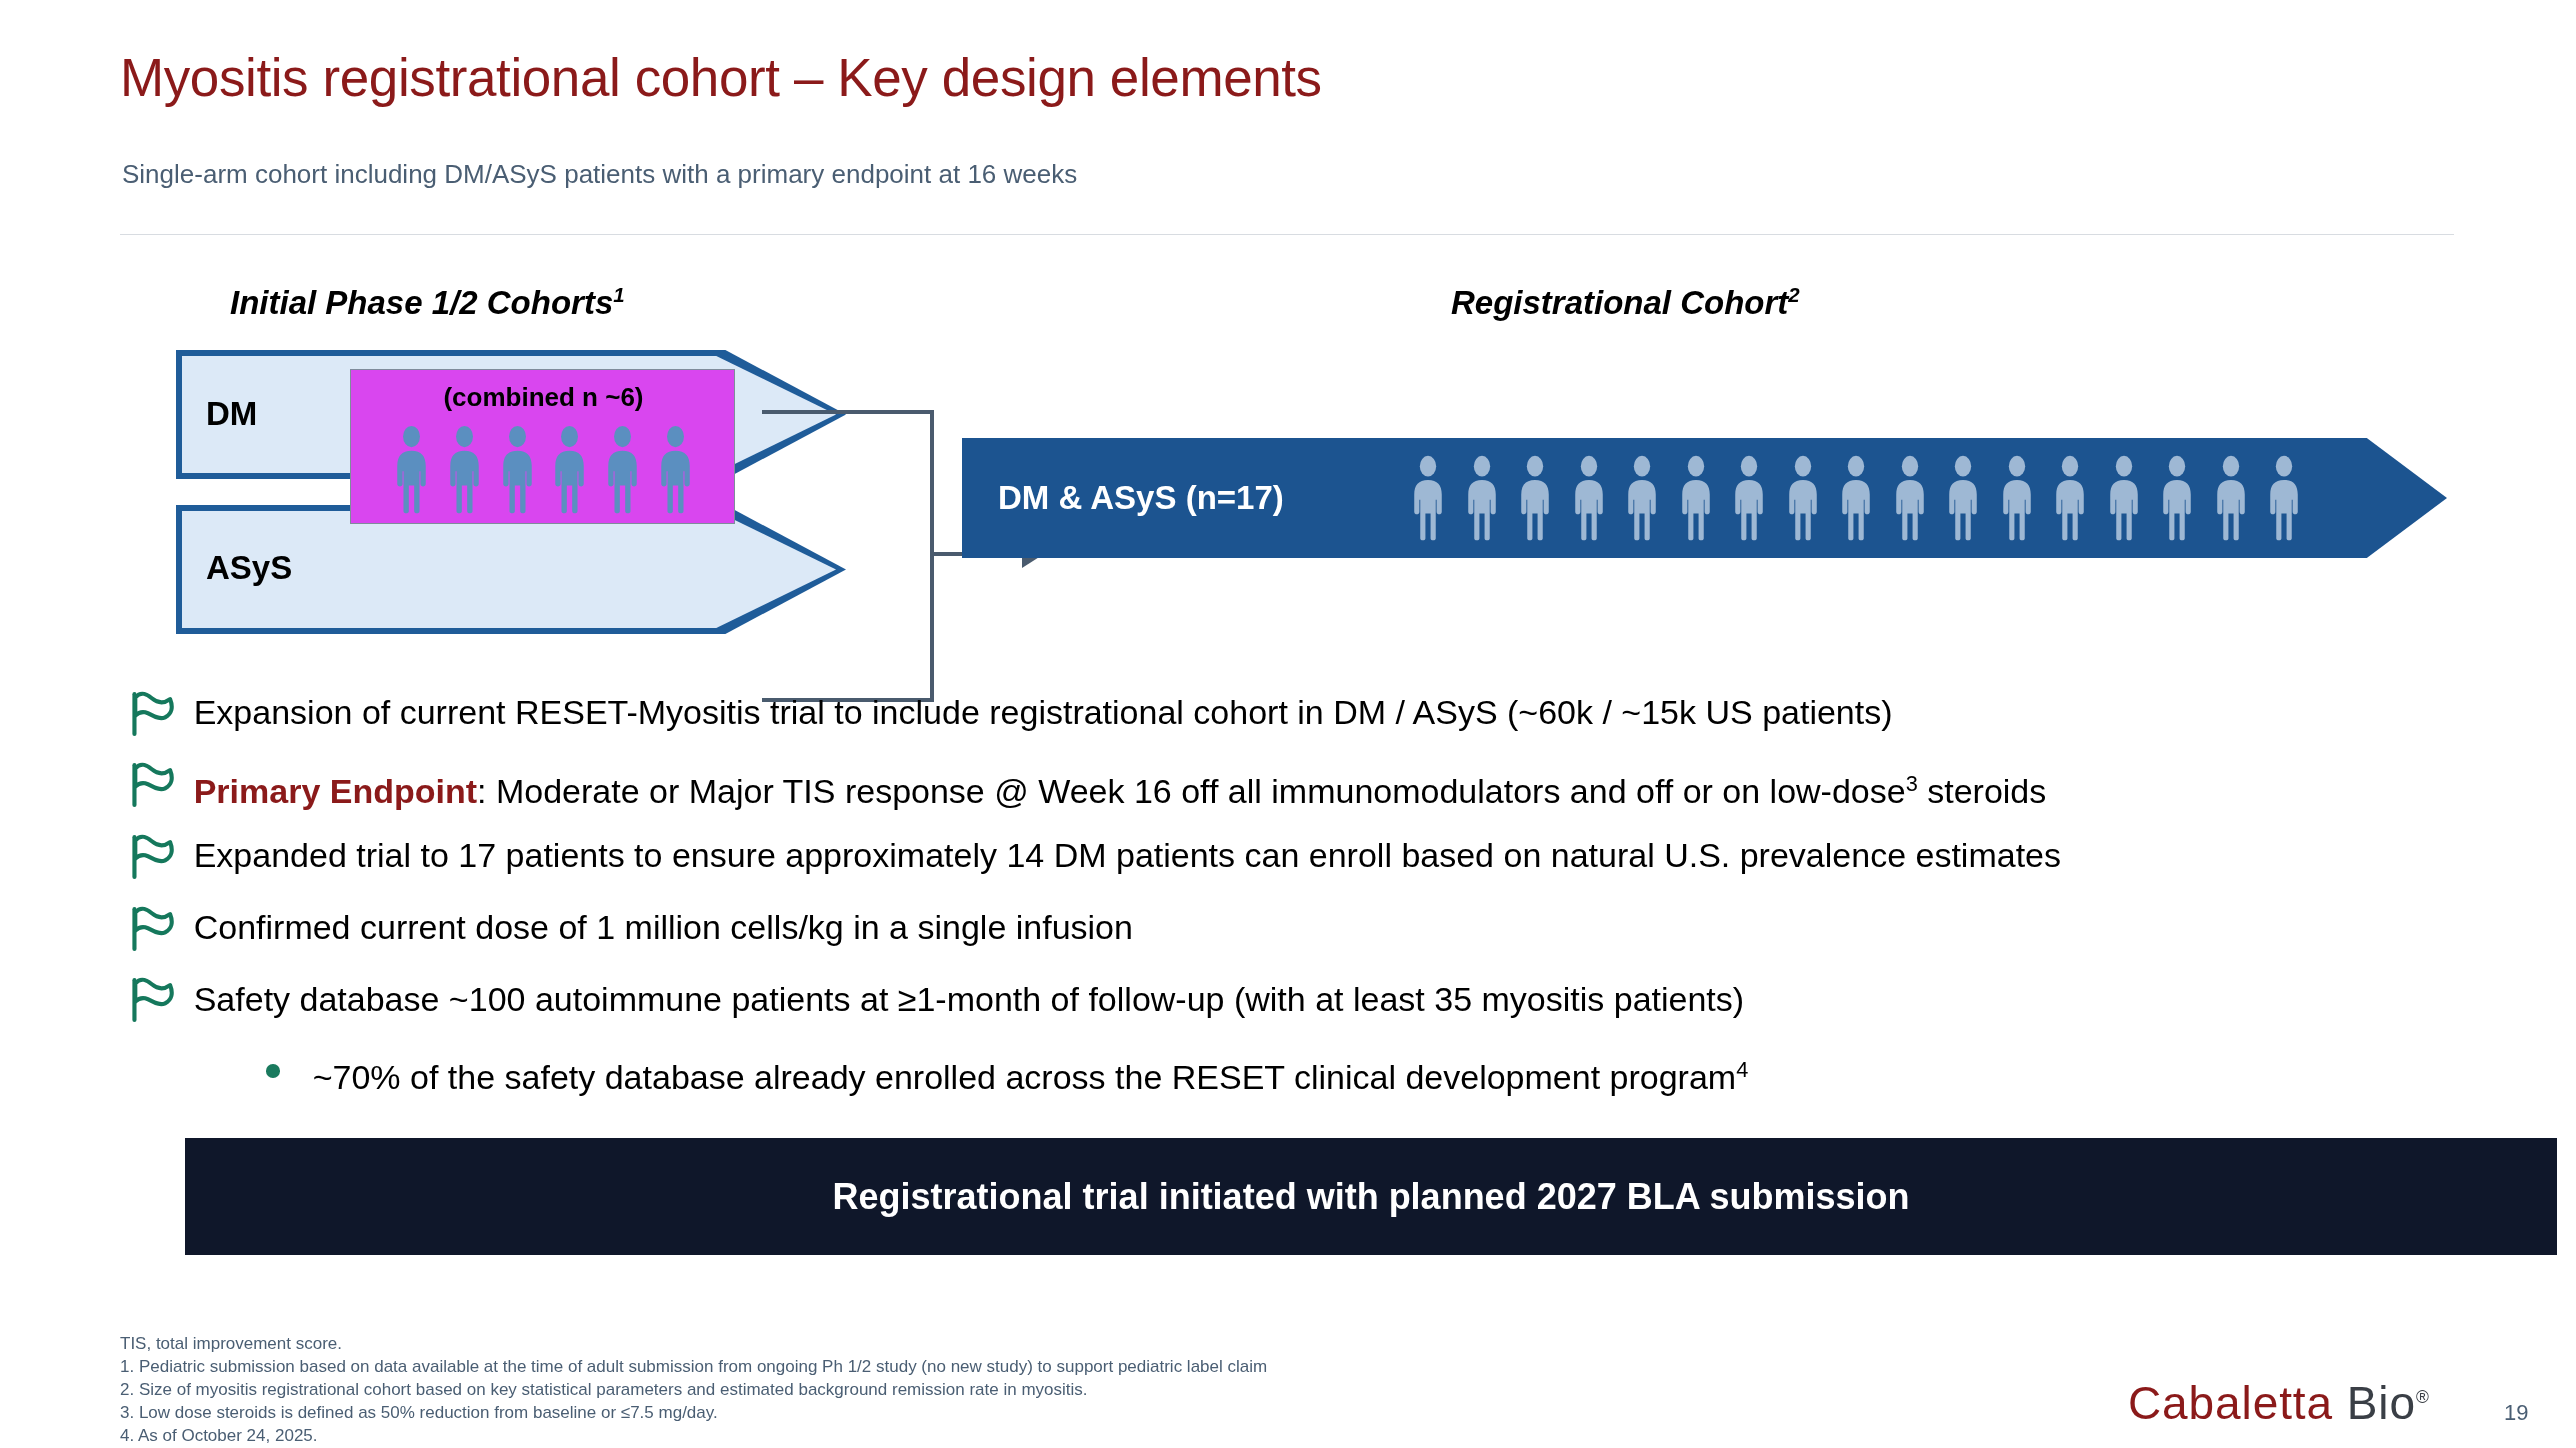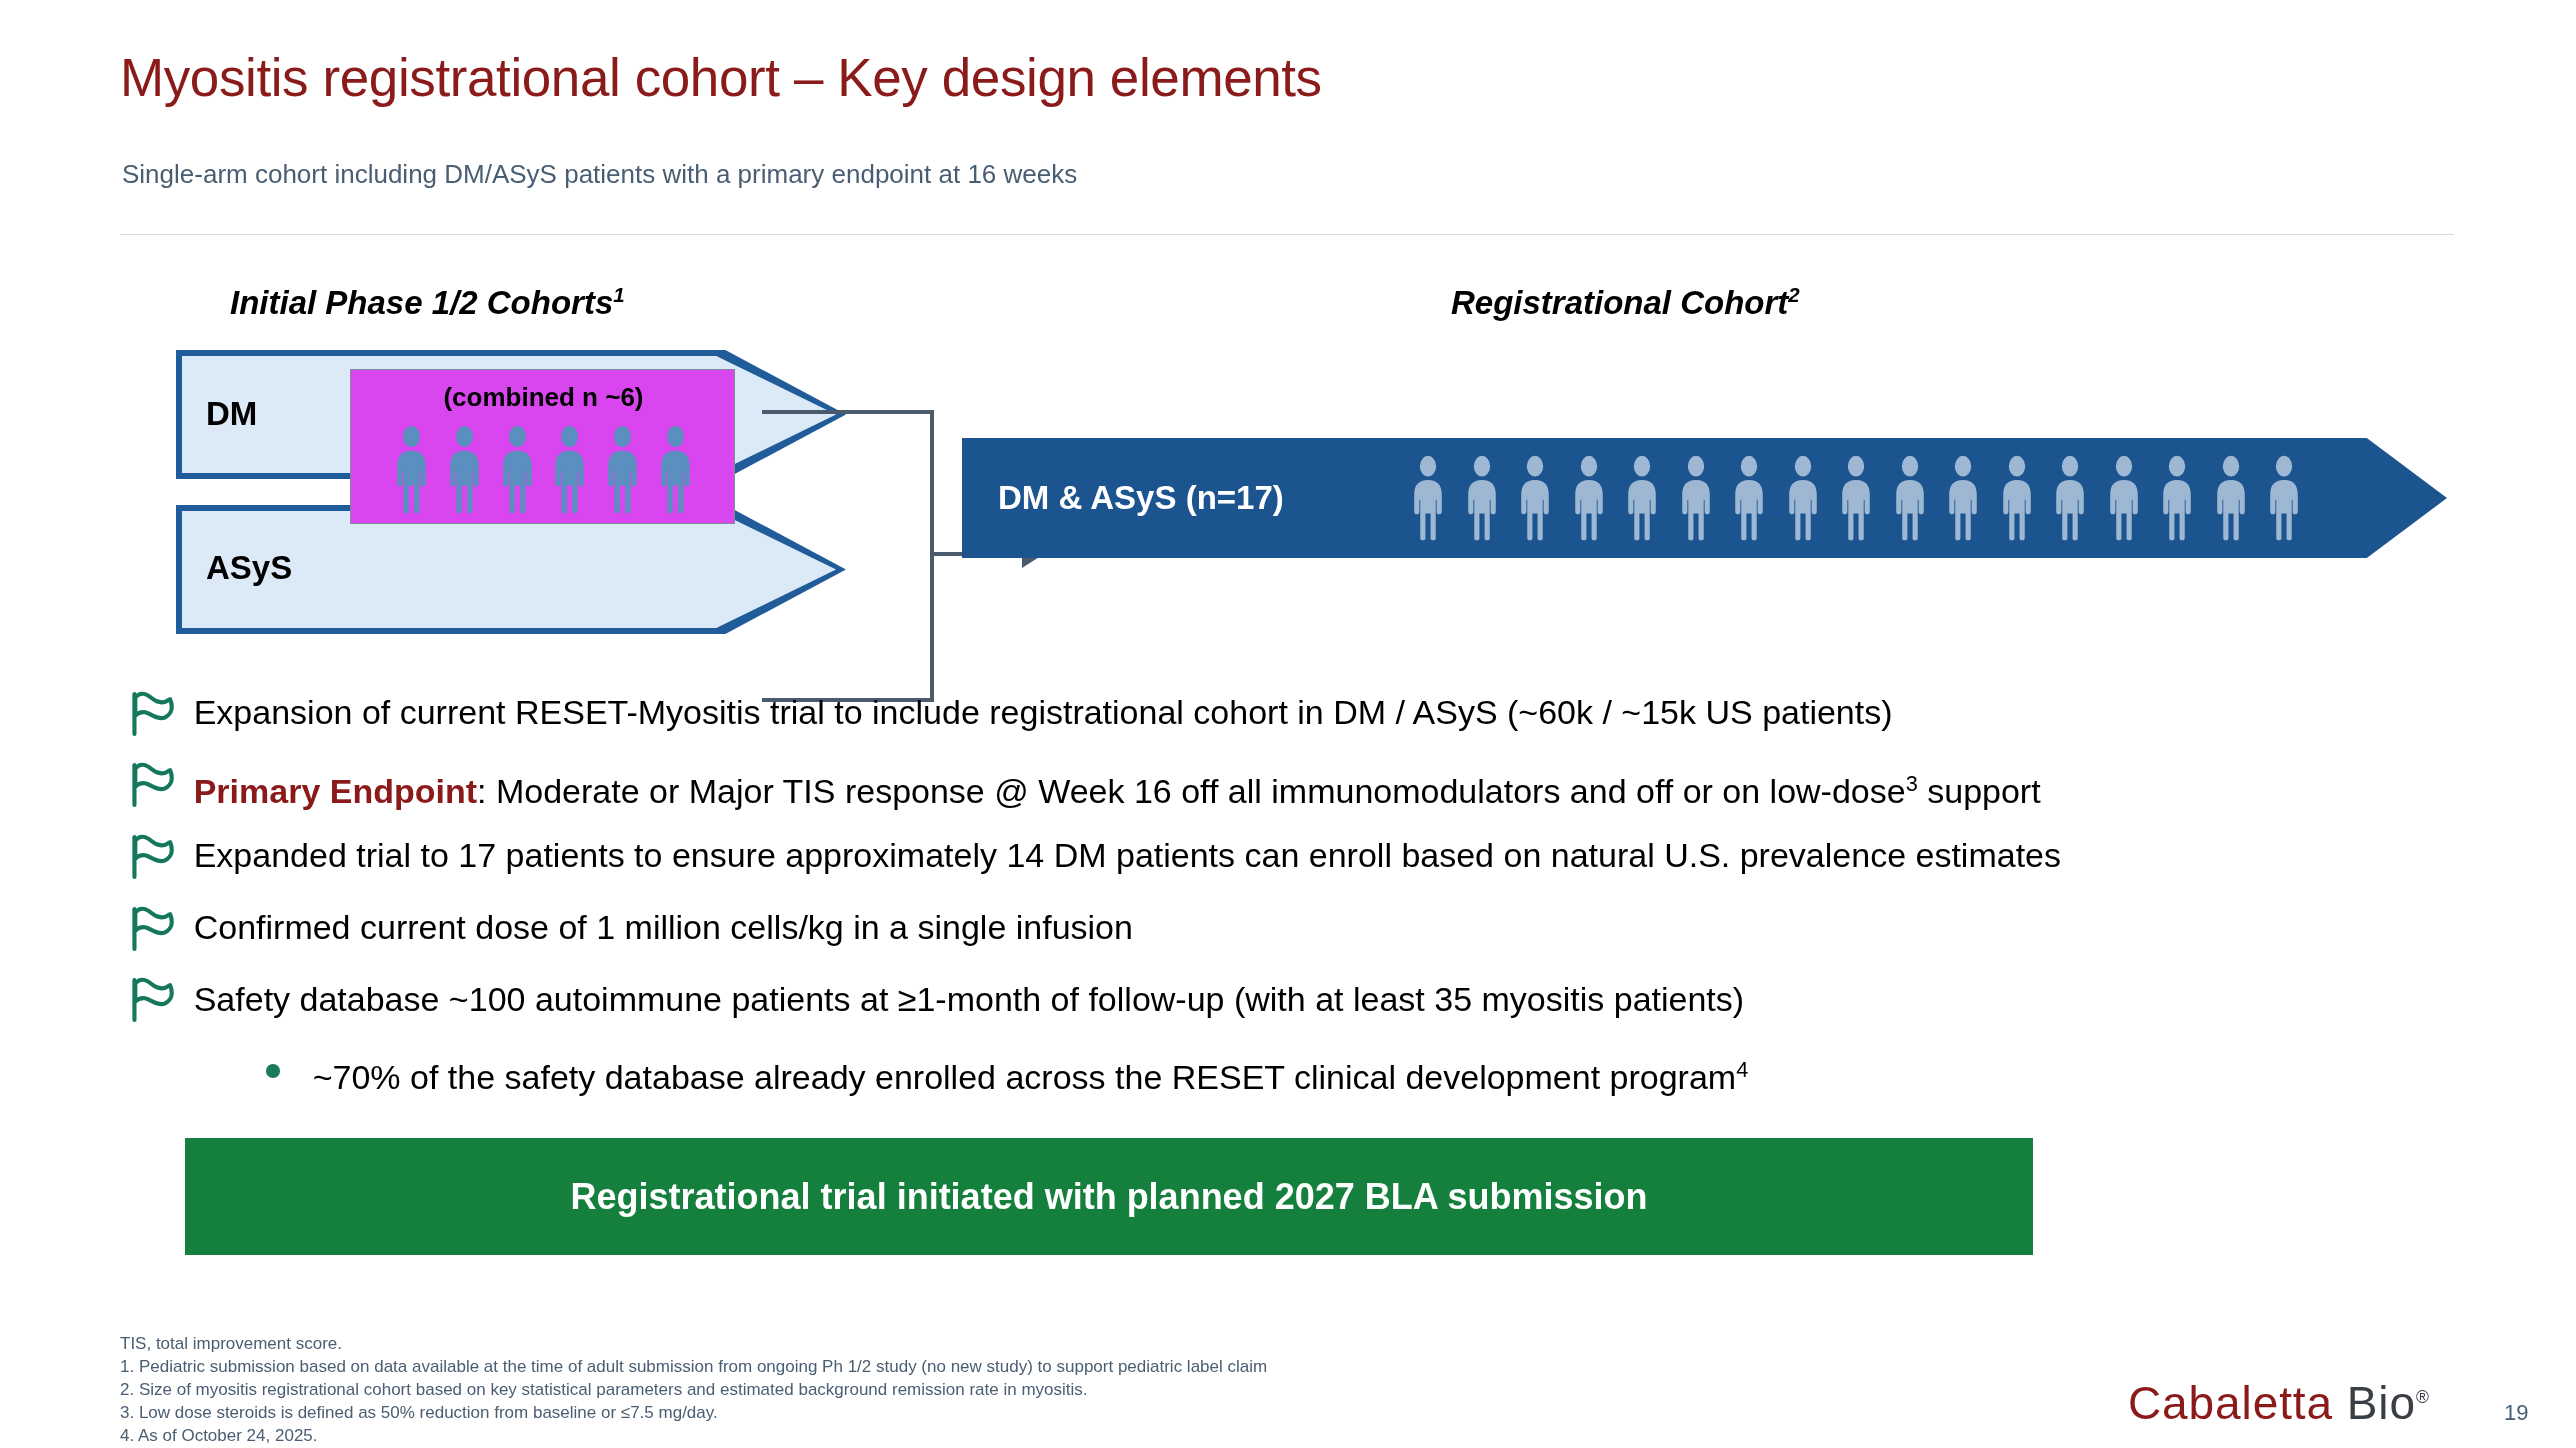--- a/index.html
+++ b/index.html
@@ -117,22 +117,22 @@
   .subdot{
     width:13.7px;height:13.7px;border-radius:50%;background:#1A7A5E;
     margin-left:266px;margin-top:19px;flex:0 0 13.7px;
   }
   .subblt-text{
     font-size:34px;color:#000;white-space:nowrap;line-height:50px;margin-left:33px;
   }
 
   
   #banner{
-    position:absolute;left:185px;top:1138px;width:1848px;height:117px;
-    background:#15803d;display:flex;align-items:center;justify-content:center;
+    position:absolute;left:185px;top:1138px;width:2372px;height:117px;
+    background:#0f172a;display:flex;align-items:center;justify-content:center;
   }
   #banner-text{
     font-size:36px;font-weight:bold;color:#ffffff;white-space:nowrap;
   }
 
   
   #footnotes{
     position:absolute;left:120px;top:1332px;width:1889px;
     color:#4A5E73;font-size:17px;line-height:23px;
   }
@@ -297,21 +297,21 @@
           <path d="M10 10 C17 2 24 6 30 11 C36 16 44 18 52 12 C56 22 54 30 46 34 C38 38 30 30 22 28 C17 27 13 29 10 32 Z" fill="none" stroke="#15785C" stroke-width="5" stroke-linejoin="round"></path>
         </svg></span>
     <span class="blt-text">Expansion of current RESET-Myositis trial to include registrational cohort in DM / ASyS (~60k / ~15k US patients)</span>
   </div>
 
   <div class="blt">
     <span class="flag-icon"><svg width="53" height="50" viewBox="0 0 64 60">
           <path d="M9 6 L9 54" stroke="#15785C" stroke-width="5" stroke-linecap="round" fill="none"></path>
           <path d="M10 10 C17 2 24 6 30 11 C36 16 44 18 52 12 C56 22 54 30 46 34 C38 38 30 30 22 28 C17 27 13 29 10 32 Z" fill="none" stroke="#15785C" stroke-width="5" stroke-linejoin="round"></path>
         </svg></span>
-    <span class="blt-text"><b>Primary Endpoint</b><span>: Moderate or Major TIS response @ Week 16 off all immunomodulators and off or on low-dose</span><span class="sup-s">3</span><span> support</span></span>
+    <span class="blt-text"><b>Primary Endpoint</b><span>: Moderate or Major TIS response @ Week 16 off all immunomodulators and off or on low-dose</span><span class="sup-s">3</span><span> steroids</span></span>
   </div>
 
   <div class="blt">
     <span class="flag-icon"><svg width="53" height="50" viewBox="0 0 64 60">
           <path d="M9 6 L9 54" stroke="#15785C" stroke-width="5" stroke-linecap="round" fill="none"></path>
           <path d="M10 10 C17 2 24 6 30 11 C36 16 44 18 52 12 C56 22 54 30 46 34 C38 38 30 30 22 28 C17 27 13 29 10 32 Z" fill="none" stroke="#15785C" stroke-width="5" stroke-linejoin="round"></path>
         </svg></span>
     <span class="blt-text">Expanded trial to 17 patients to ensure approximately 14 DM patients can enroll based on natural U.S. prevalence estimates</span>
   </div>
 

